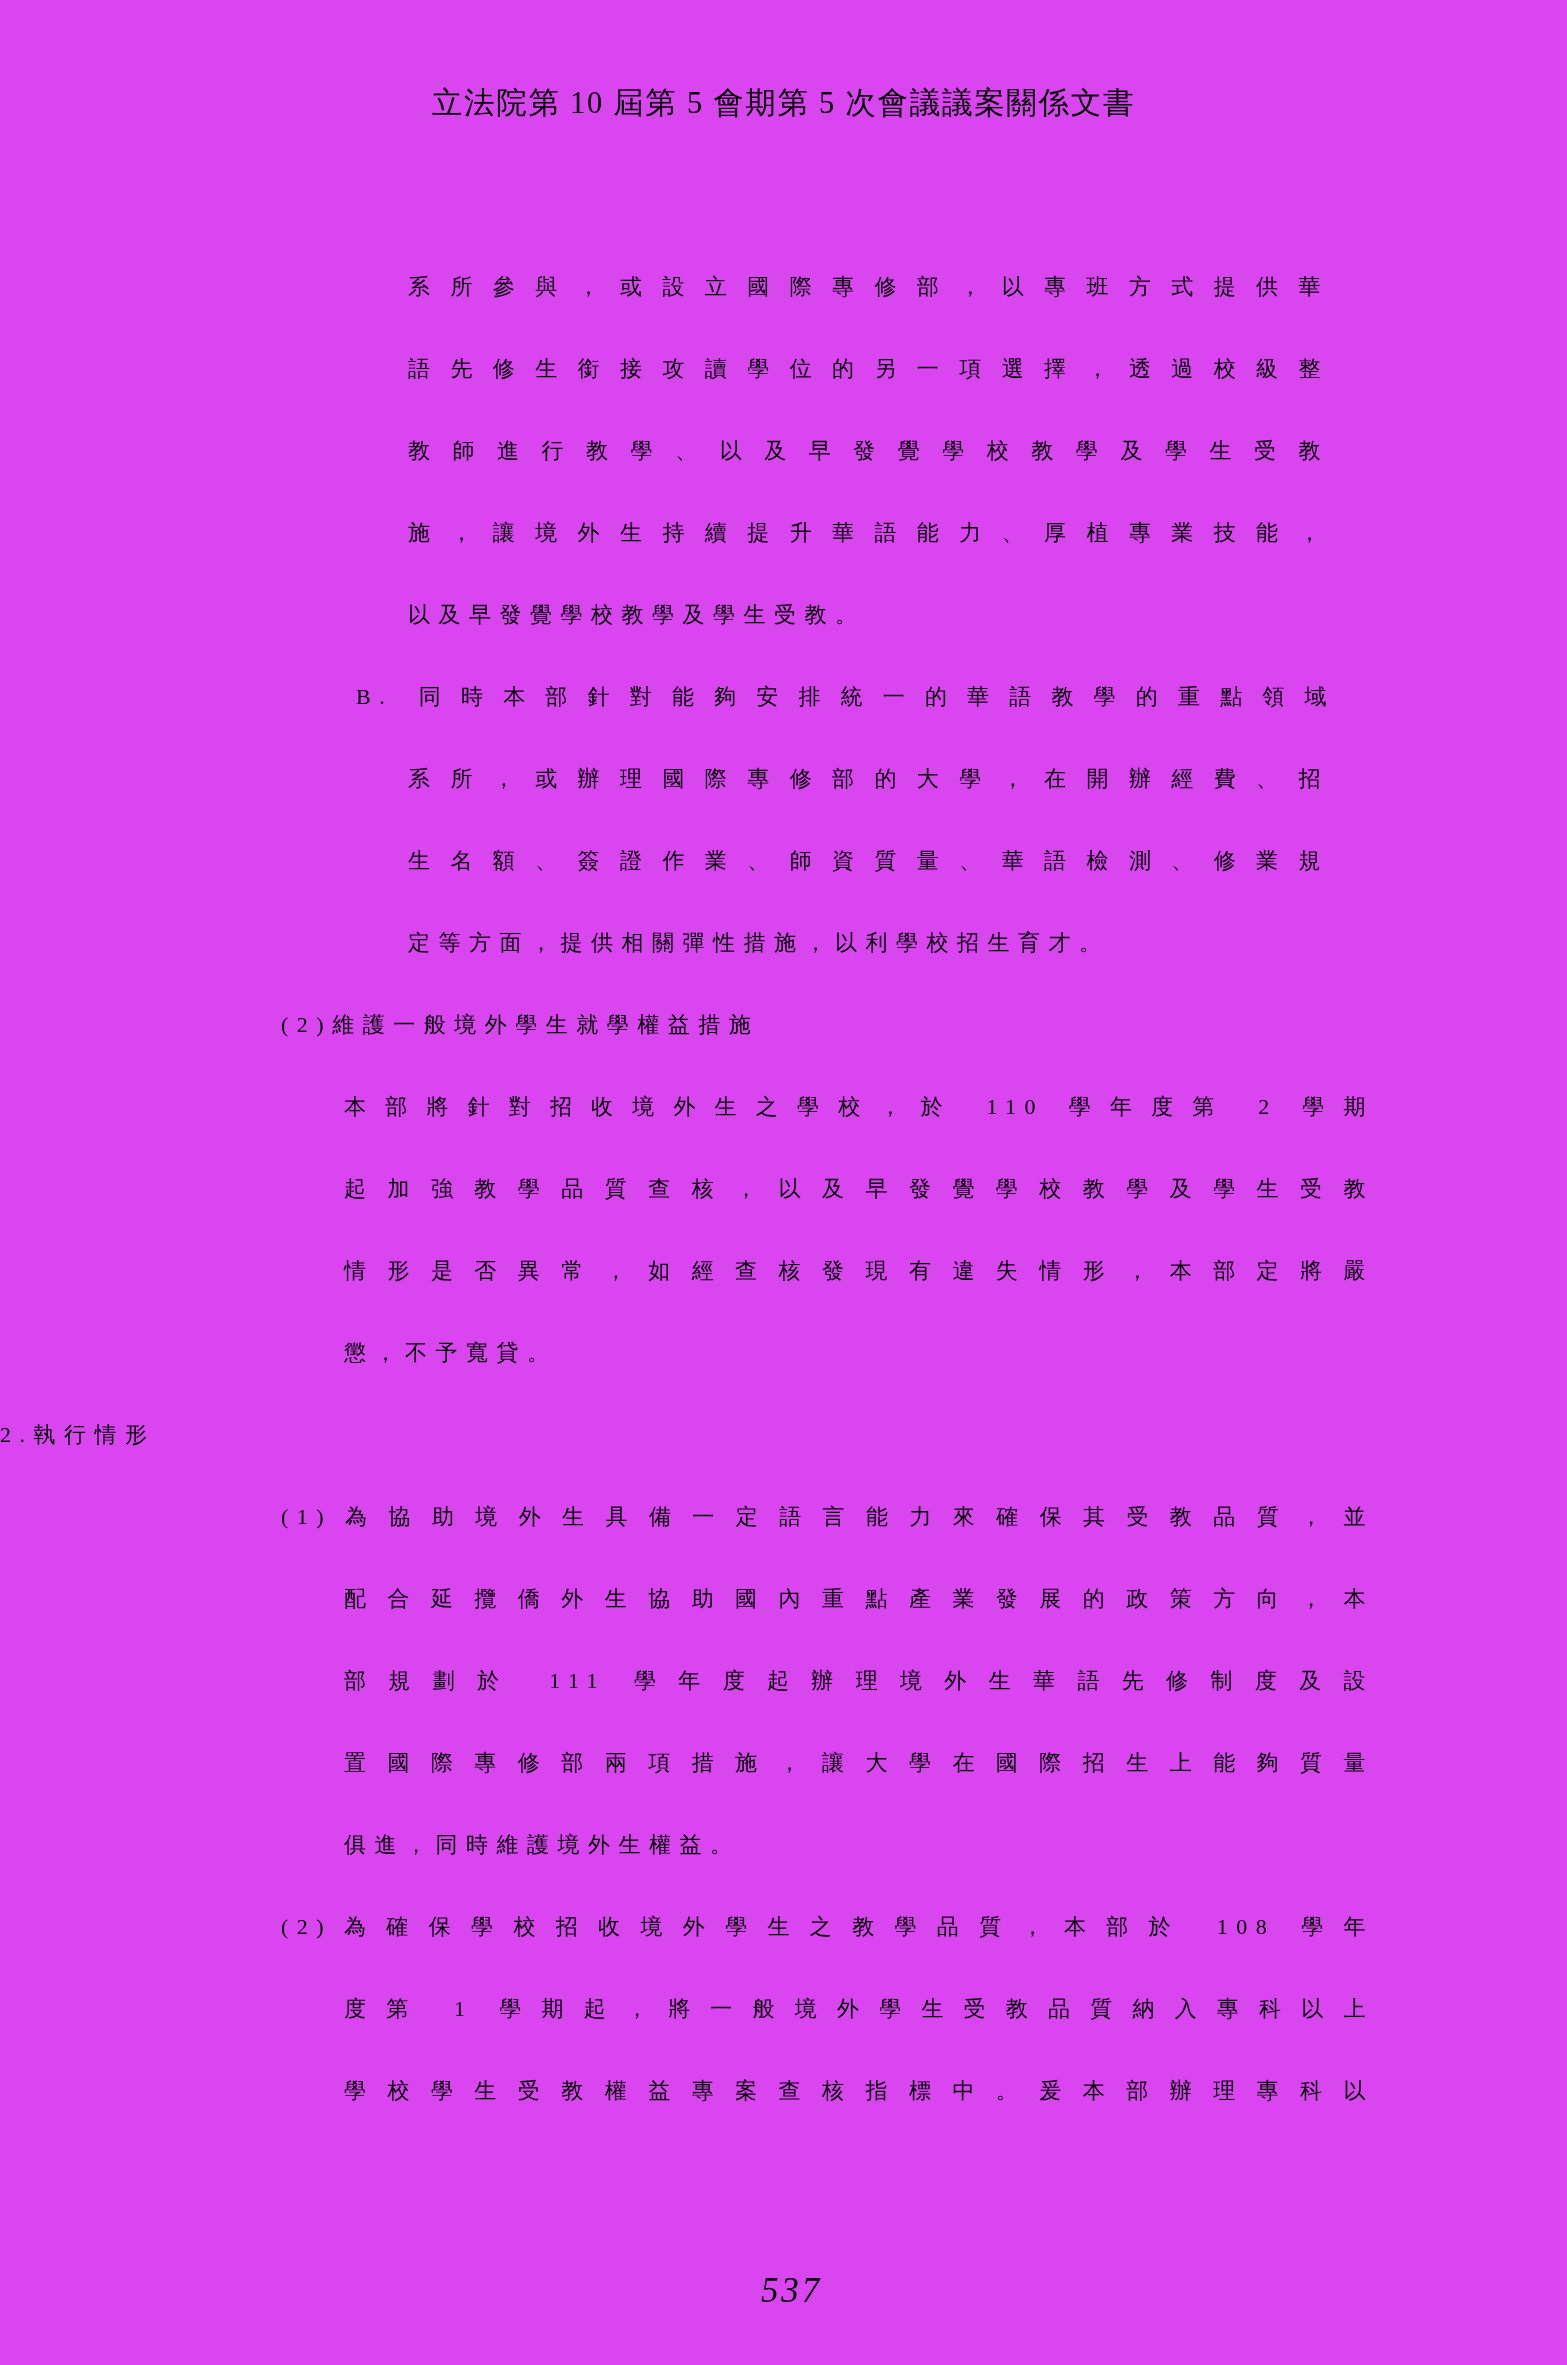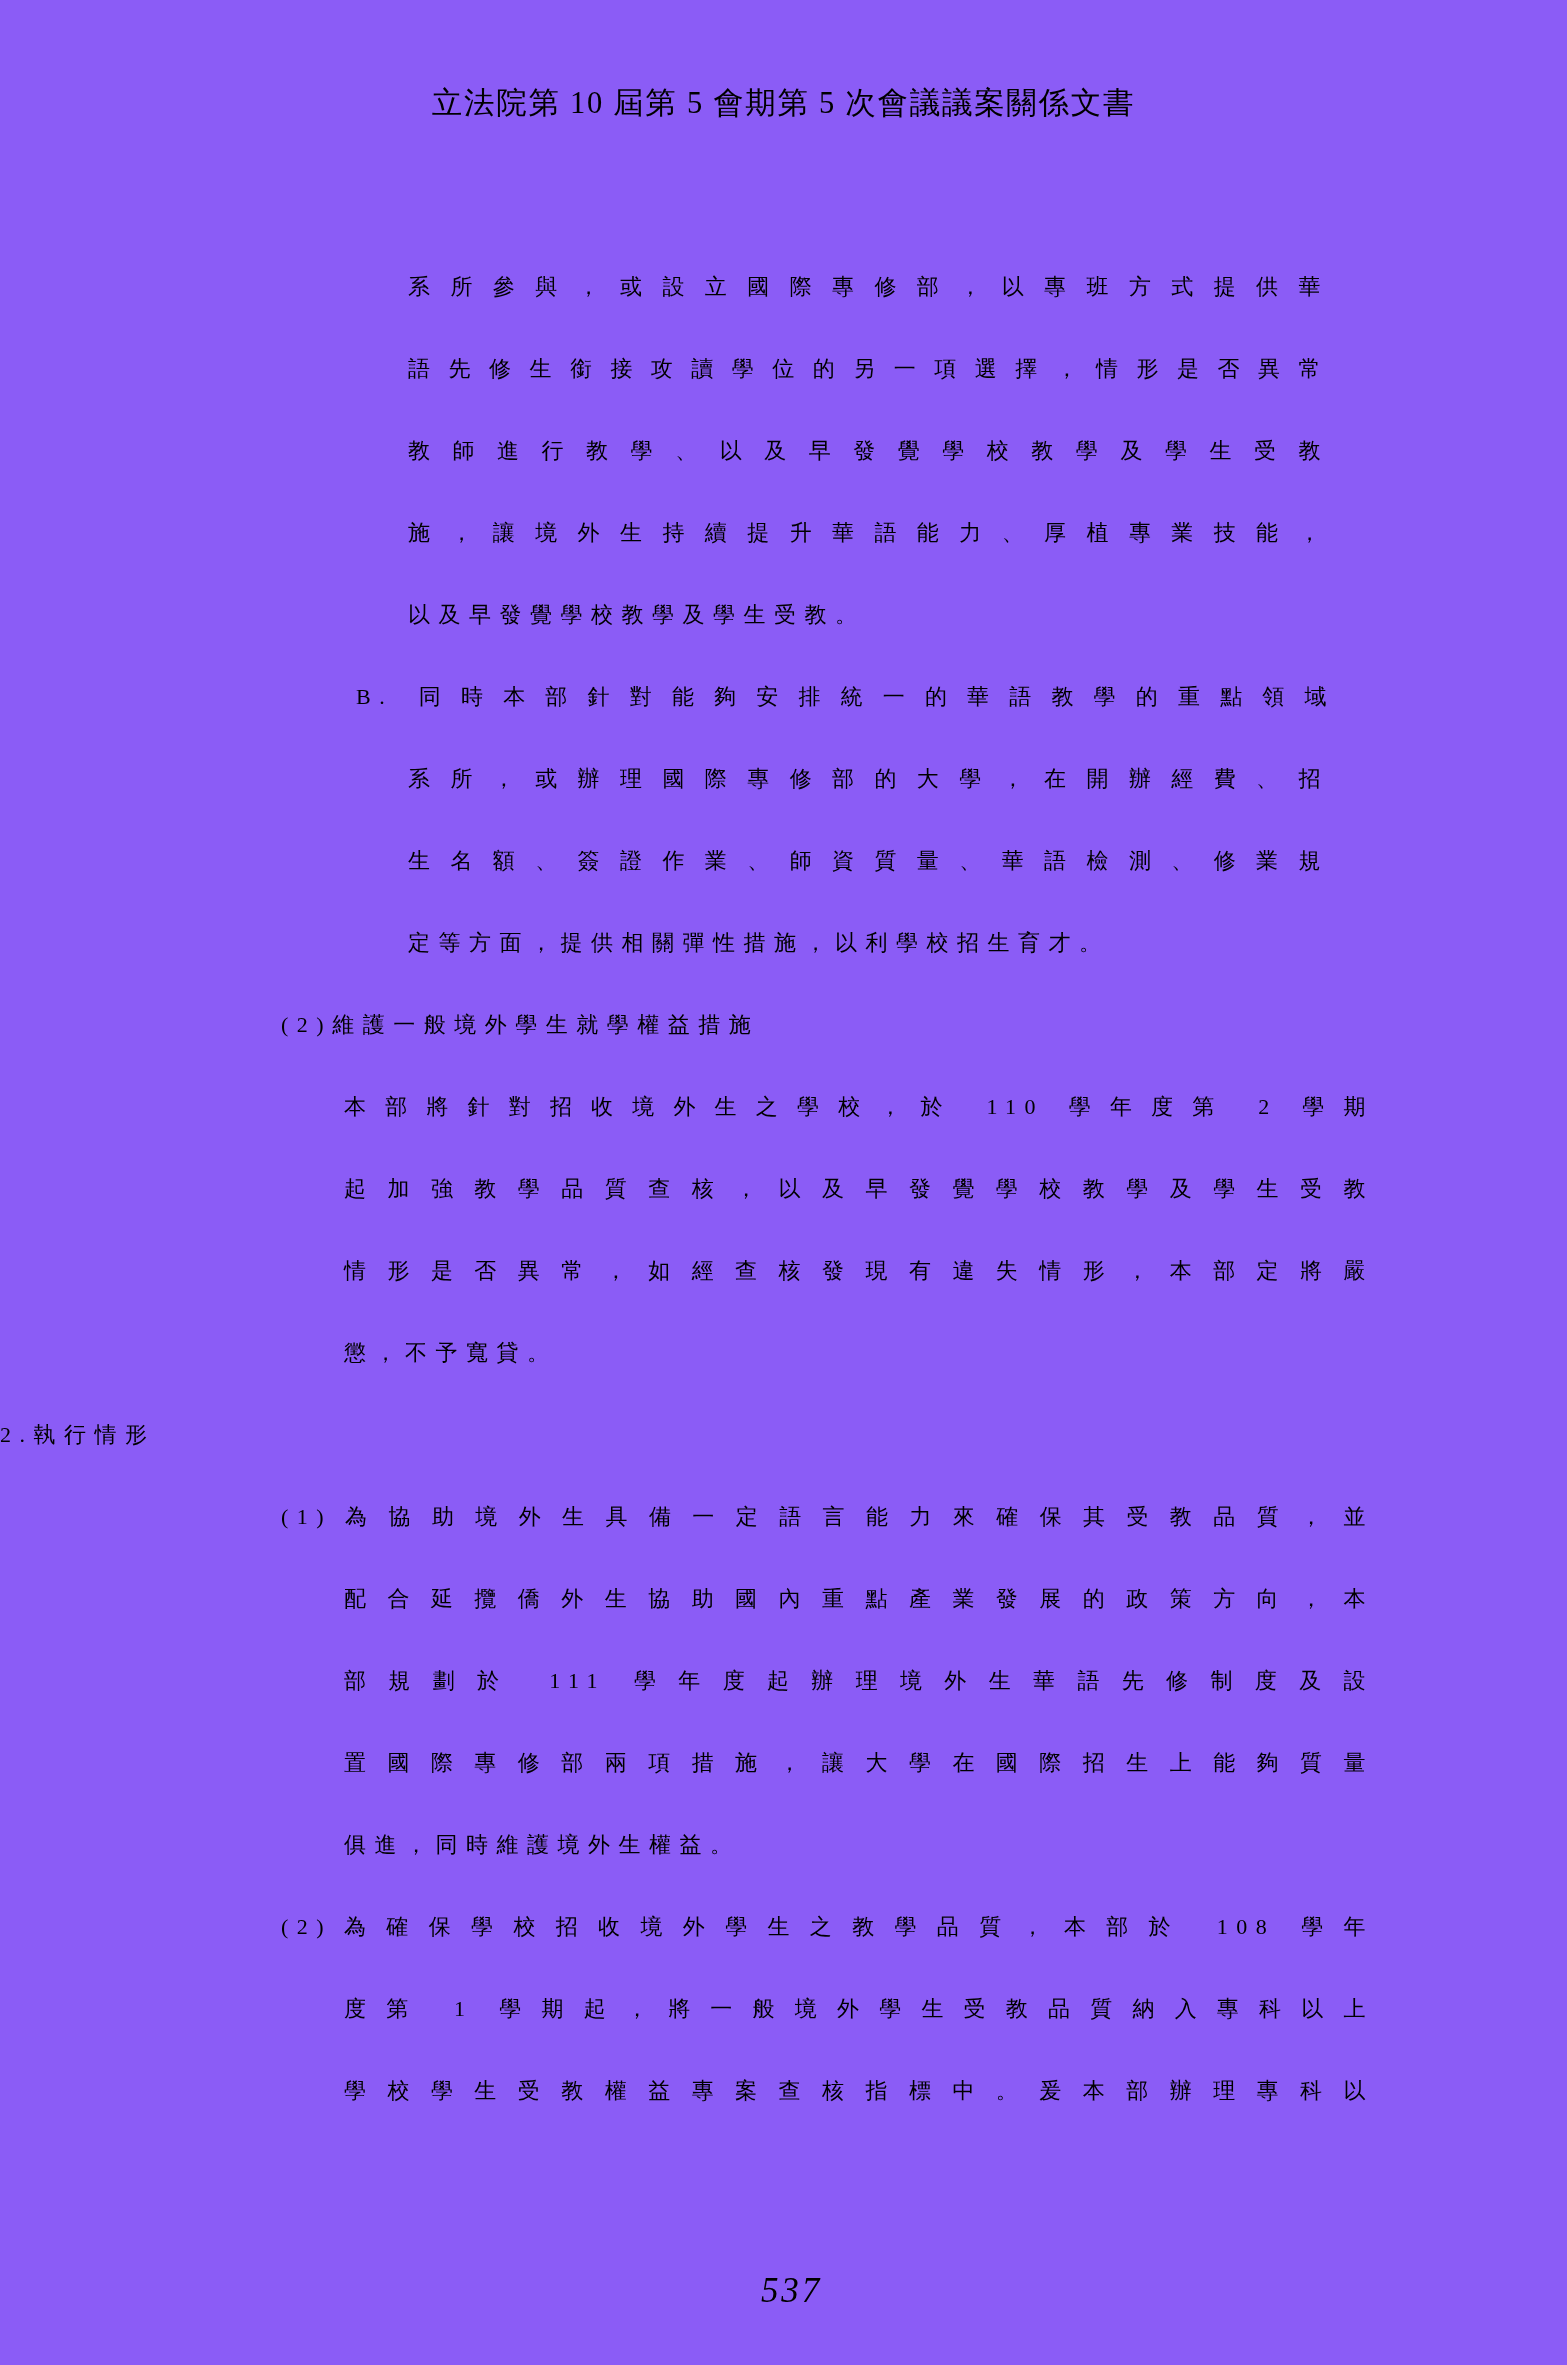--- a/index.html
+++ b/index.html
@@ -4,21 +4,21 @@
 <style>
   html, body {
     margin: 0;
     padding: 0;
     background: #ffffff;
   }
   .page {
     position: relative;
     width: 1567px;
     height: 2366px;
-    background: #8b5cf6;
+    background: #d946ef;
     color: #000000;
     font-family: "Liberation Serif", "DejaVu Serif", serif;
     overflow: hidden;
   }
   .doc-header {
     position: absolute;
     top: 78px;
     left: 0;
     width: 100%;
     text-align: center;
@@ -71,21 +71,21 @@
 </style>
 </head>
 <body>
 
 <div class="page">
 
   <div class="doc-header">立法院第 10 屆第 5 會期第 5 次會議議案關係文書</div>
 
   <div class="doc-body">
     <div class="doc-line indent-a">系所參與，或設立國際專修部，以專班方式提供華</div>
-    <div class="doc-line indent-a">語先修生銜接攻讀學位的另一項選擇，情形是否異常</div>
+    <div class="doc-line indent-a">語先修生銜接攻讀學位的另一項選擇，透過校級整</div>
     <div class="doc-line indent-a">教師進行教學、以及早發覺學校教學及學生受教</div>
     <div class="doc-line indent-a">施，讓境外生持續提升華語能力、厚植專業技能，</div>
     <div class="doc-line indent-a line-end">以及早發覺學校教學及學生受教。</div>
     <div class="doc-line indent-b">B. 同時本部針對能夠安排統一的華語教學的重點領域</div>
     <div class="doc-line indent-a">系所，或辦理國際專修部的大學，在開辦經費、招</div>
     <div class="doc-line indent-a">生名額、簽證作業、師資質量、華語檢測、修業規</div>
     <div class="doc-line indent-a line-end">定等方面，提供相關彈性措施，以利學校招生育才。</div>
     <div class="doc-line indent-n line-end">(2)維護一般境外學生就學權益措施</div>
     <div class="doc-line indent-c">本部將針對招收境外生之學校，於 110 學年度第 2 學期</div>
     <div class="doc-line indent-c">起加強教學品質查核，以及早發覺學校教學及學生受教</div>

